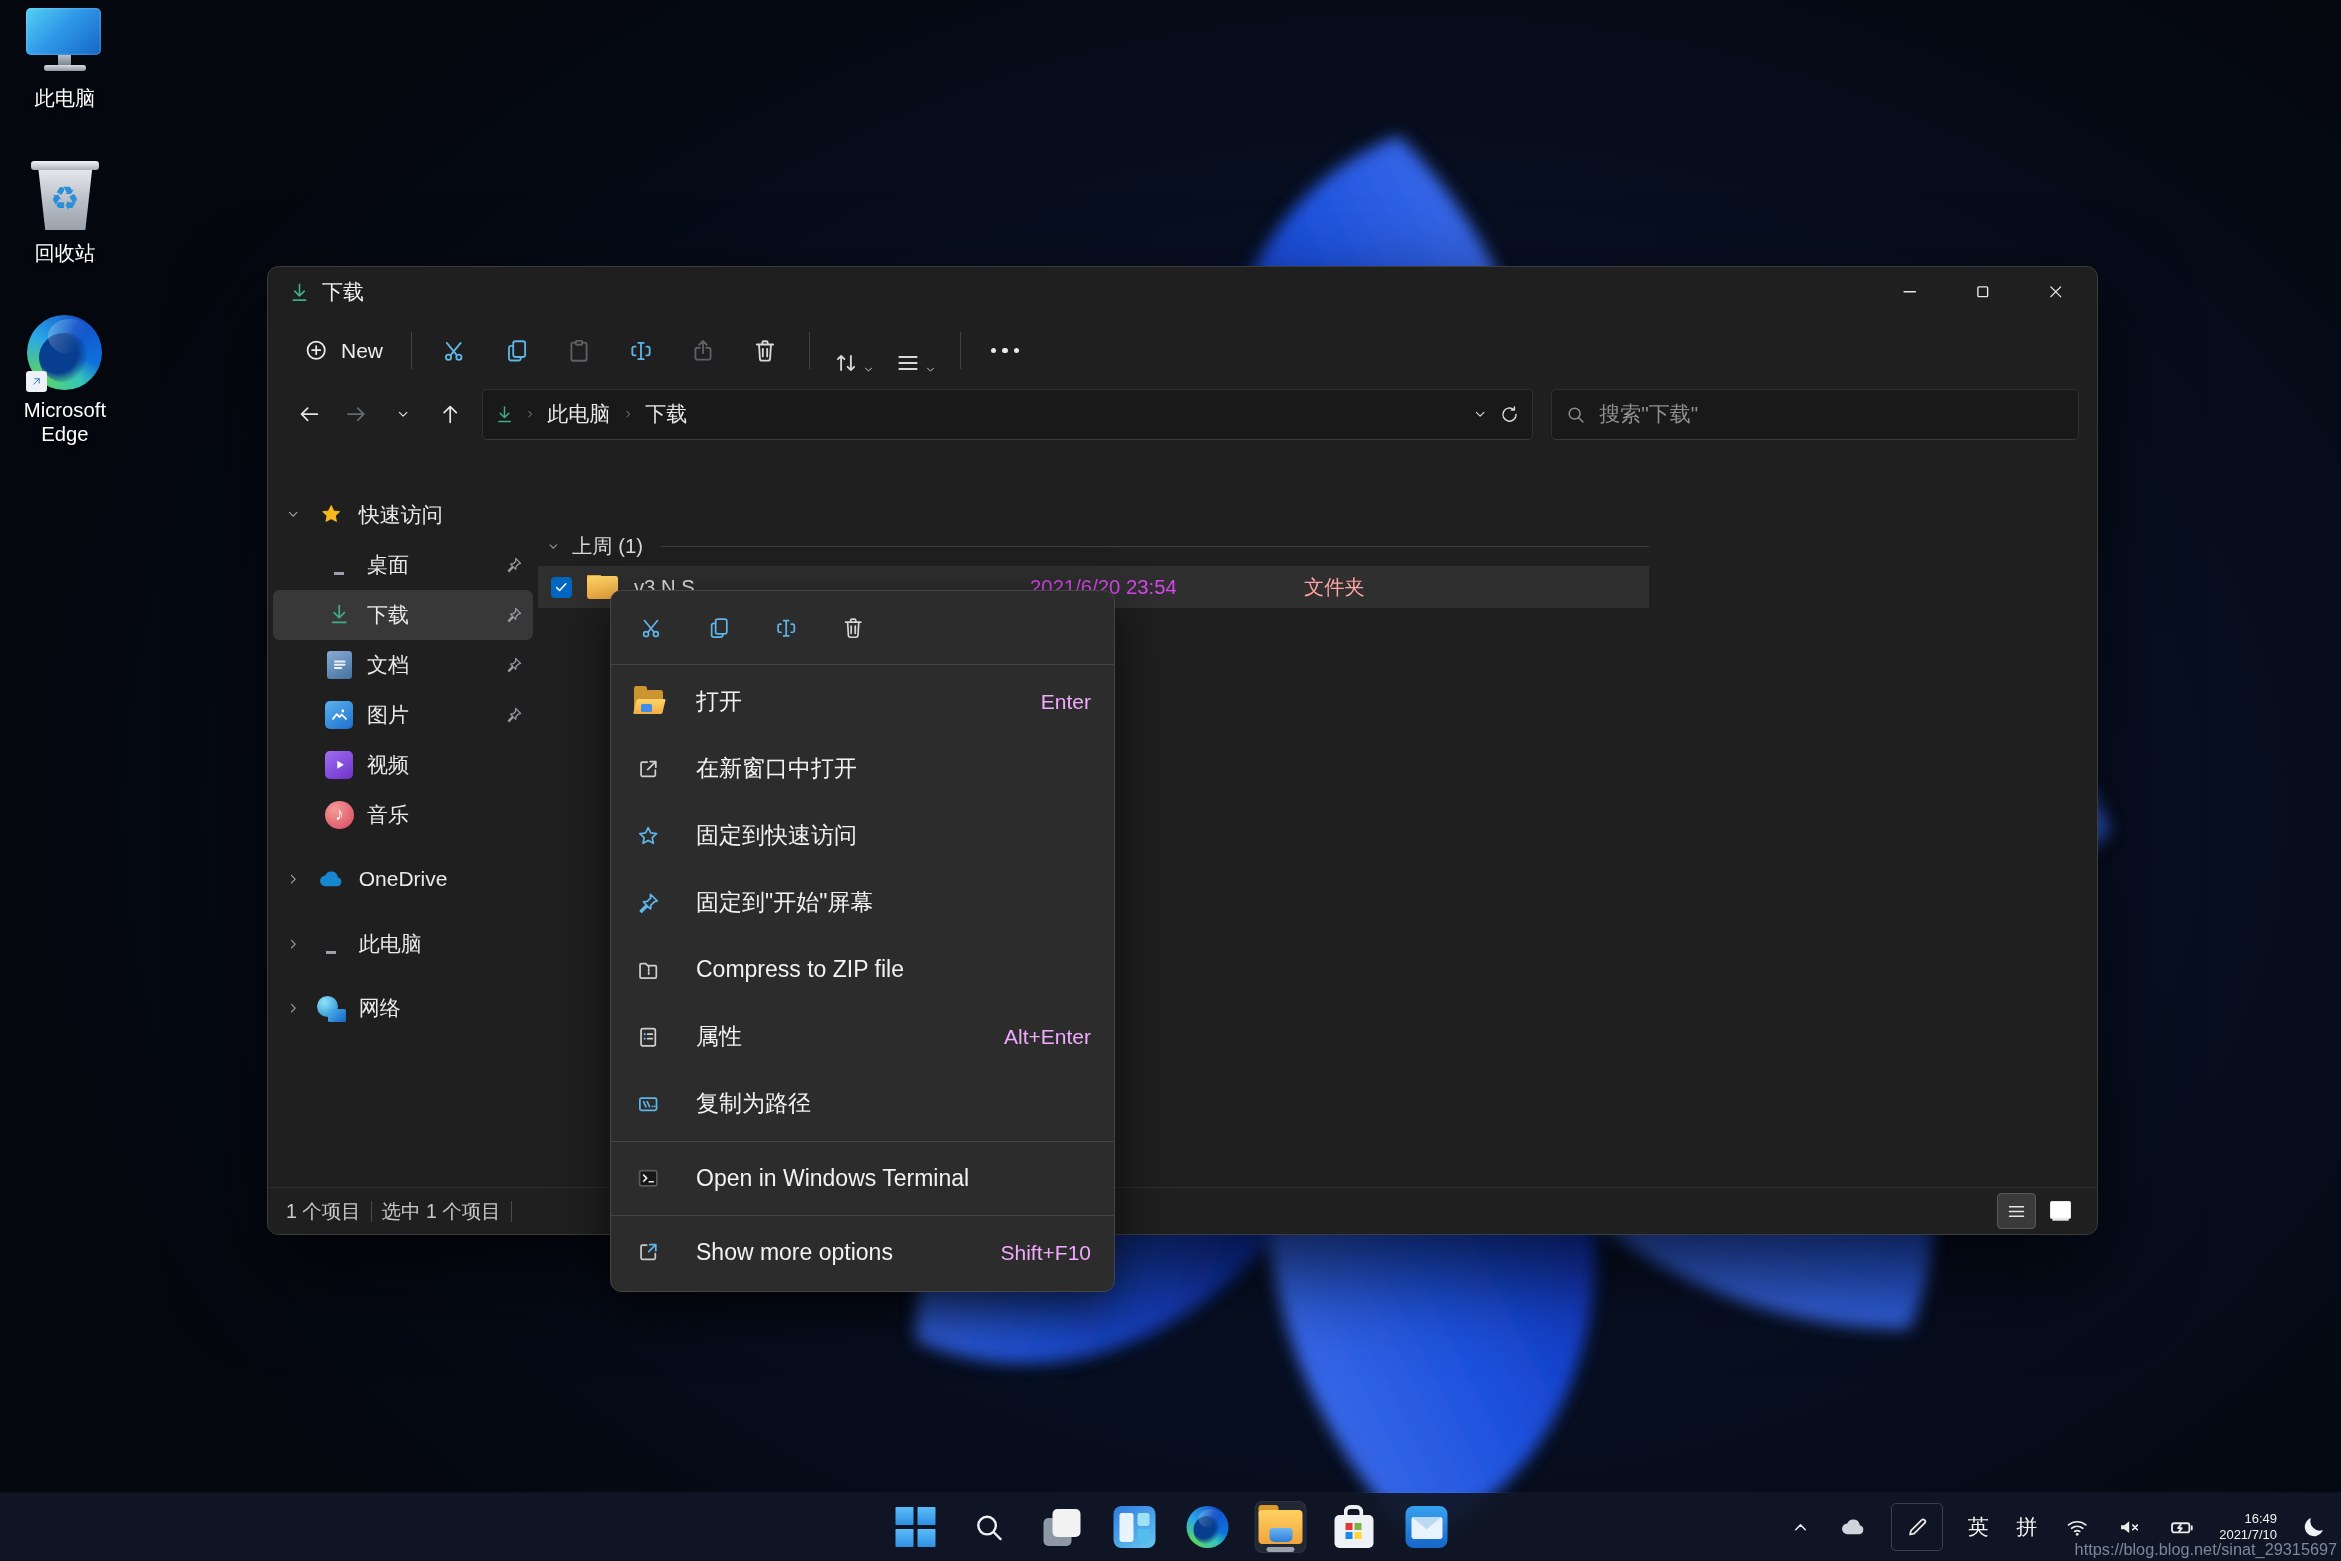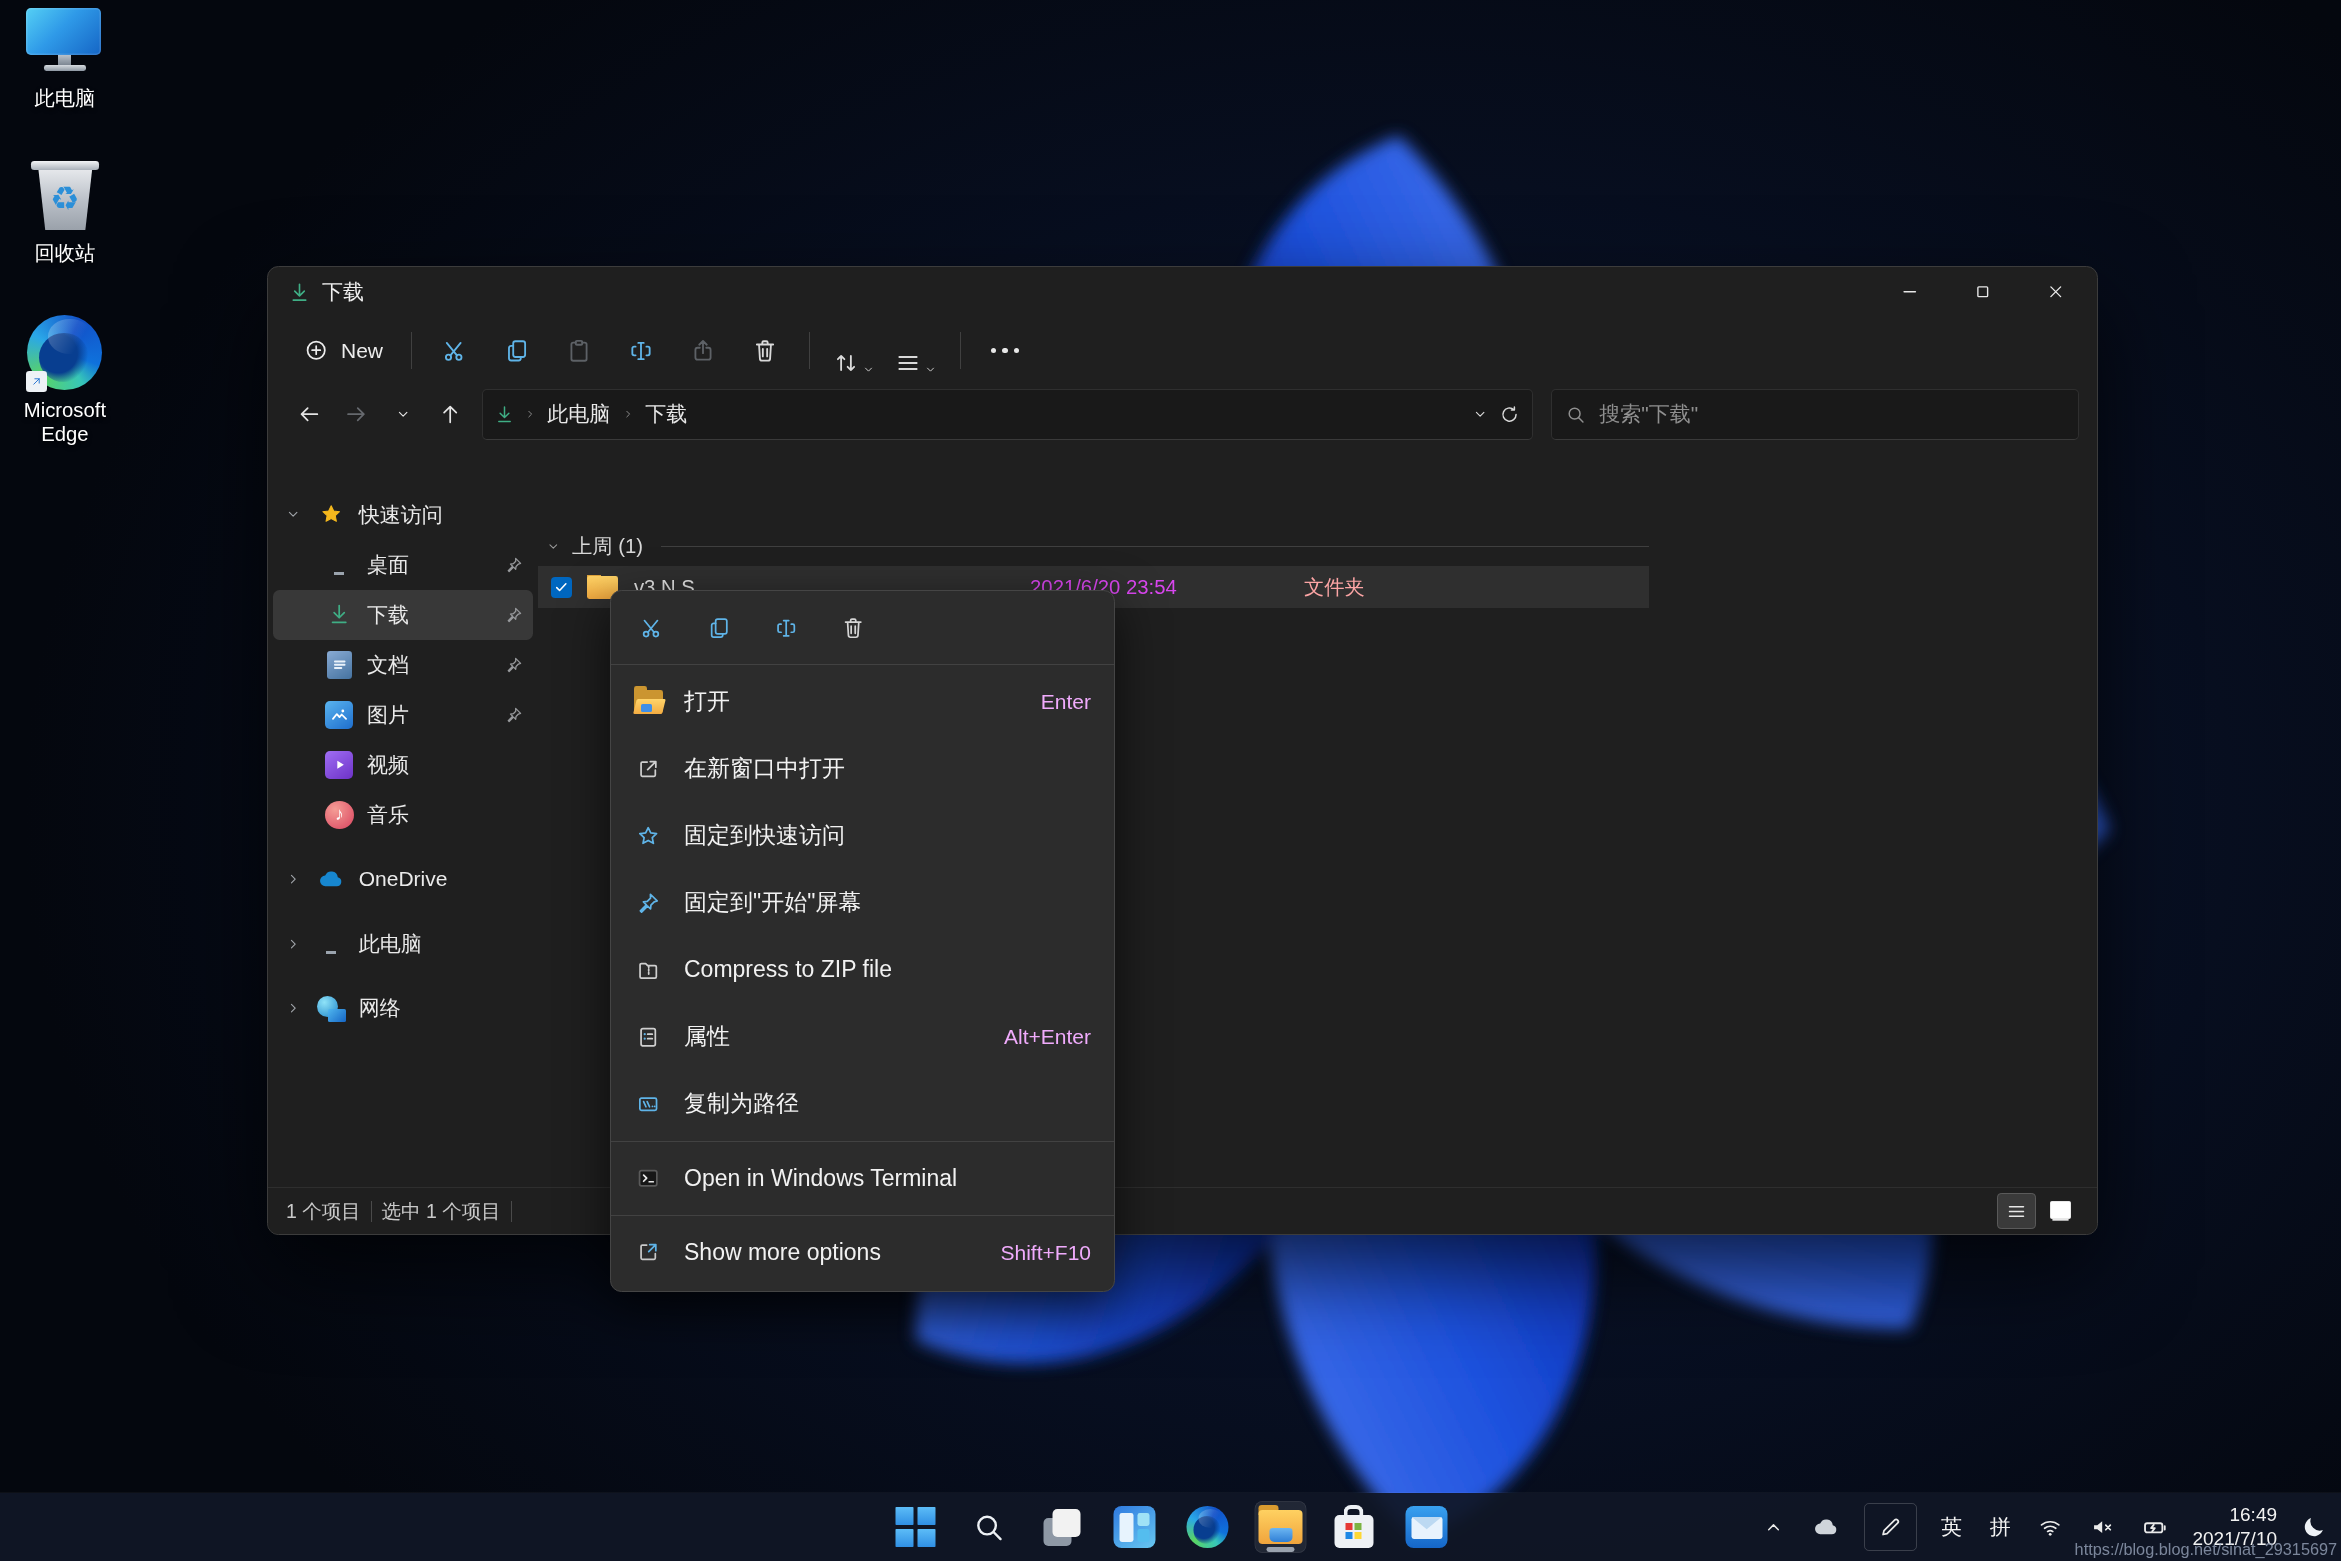--- a/index.html
+++ b/index.html
@@ -108,21 +108,21 @@
   .viewtoggles{margin-left:auto;display:flex;gap:6.5px}
   .vtbtn{width:37px;height:34px;border-radius:4.1px;display:flex;align-items:center;justify-content:center;color:#e8e8e8}
   .vtbtn.sel{background:#3a3a3a;border:0.8px solid #5a5a5a}
   .thumbico{width:19.5px;height:16.3px;border:1.6px solid #e8e8e8;border-radius:1.6px;background:#fff;box-shadow:0 4.1px 0 -2.4px #e8e8e8}
 
   
   .cmenu{position:absolute;left:610px;top:590px;width:505px;background:#2c2c2c;border:0.8px solid #454545;border-radius:11.4px;box-shadow:0 16.3px 49px rgba(0,0,0,.65);z-index:9;padding:4.9px 0;box-sizing:border-box}
   .cm-icons{height:65px;display:flex;align-items:center;padding:0 18px;gap:21px}
   .cm-iconbtn{width:46px;height:46px;border-radius:6.5px;display:flex;align-items:center;justify-content:center}
   .cm-sep{height:0.8px;background:#424242;margin:3.3px 0}
-  .cm-item{height:67px;display:flex;align-items:center;padding:0 23px;gap:21px;font-size:23px;color:#f2f2f2}
+  .cm-item{height:67px;display:flex;align-items:center;padding:0 23px;gap:33px;font-size:23px;color:#f2f2f2}
   .cm-ic{width:29px;display:flex;justify-content:center;align-items:center}
   .cm-short{margin-left:auto;color:#f0abfc;font-size:21px}
   .folderopen{position:relative;width:29px;height:23px}
   .folderopen .bk{position:absolute;inset:0;border-radius:2.4px;background:#cb9530}
   .folderopen .bk::before{content:"";position:absolute;left:0;top:-4.1px;width:13px;height:6.5px;border-radius:2.4px 2.4px 0 0;background:#cb9530}
   .folderopen .ft{position:absolute;left:0.8px;bottom:0;width:29px;height:14.6px;border-radius:1.6px;background:linear-gradient(180deg,#ffd46a,#f3ac42);transform:skewX(-14deg)}
   .folderopen .bl{position:absolute;left:6.5px;bottom:1.6px;width:11.4px;height:7.3px;border-radius:1.6px;background:#3f8fe8}
 
   
   .taskbar{position:absolute;left:0;right:0;bottom:0;height:68px;background:rgba(16,23,38,.93);box-shadow:0 -0.8px 0 rgba(255,255,255,.05);z-index:10}
@@ -152,21 +152,21 @@
   .store .logo i:nth-child(1){background:#e53935}.store .logo i:nth-child(2){background:#7cb342}
   .store .logo i:nth-child(3){background:#1e88e5}.store .logo i:nth-child(4){background:#fdd835}
   .mail{position:relative;width:42px;height:42px;border-radius:8.1px;background:linear-gradient(180deg,#38a1f0,#1566c8);overflow:hidden}
   .mail .env{position:absolute;left:5.7px;top:10.6px;width:31px;height:22px;border-radius:2.4px;background:#e8f3fd}
   .mail .flap{position:absolute;left:5.7px;top:10.6px;width:31px;height:22px;background:#bcd9f2;clip-path:polygon(0 0,100% 0,50% 58%)}
 
   .tb-right{position:absolute;right:11.4px;top:0;height:100%;display:flex;align-items:center;gap:21px;color:#eaeaea}
   .trbtn{display:flex;align-items:center;justify-content:center;height:46px;padding:0 3.3px;border-radius:4.9px}
   .trbtn.boxed{border:0.8px solid rgba(255,255,255,.18);width:44px}
   .ime{font-size:21px;color:#f2f2f2}
-  .clock{text-align:right;font-size:19px;line-height:1.25;color:#f2f2f2}
+  .clock{text-align:right;font-size:13px;line-height:1.25;color:#f2f2f2}
   .watermark{position:absolute;right:4.9px;bottom:1.6px;font-size:16.3px;color:rgba(150,162,185,.8);z-index:11}
 </style>
 </head>
 <body>
 
 <svg width="0" height="0" style="position:absolute">
   <defs>
     <symbol id="i-cut" viewBox="0 0 24 24">
         <circle cx="6" cy="17.8" r="2.4"></circle>
         <circle cx="15.6" cy="17.8" r="2.4"></circle>

